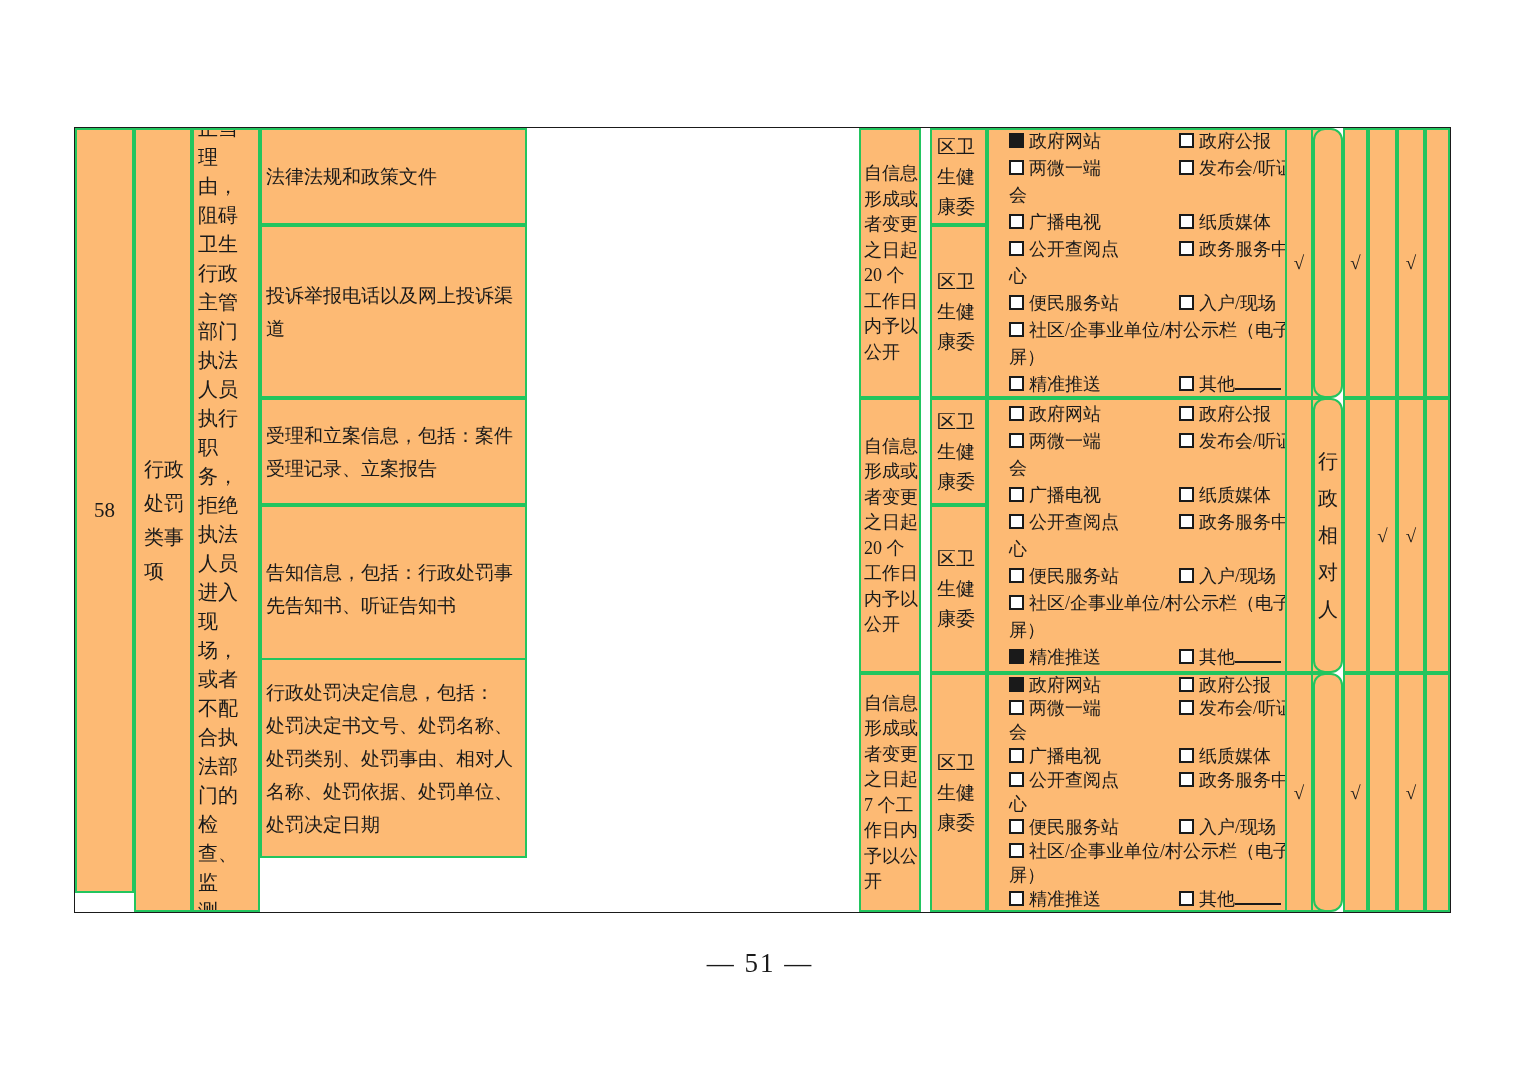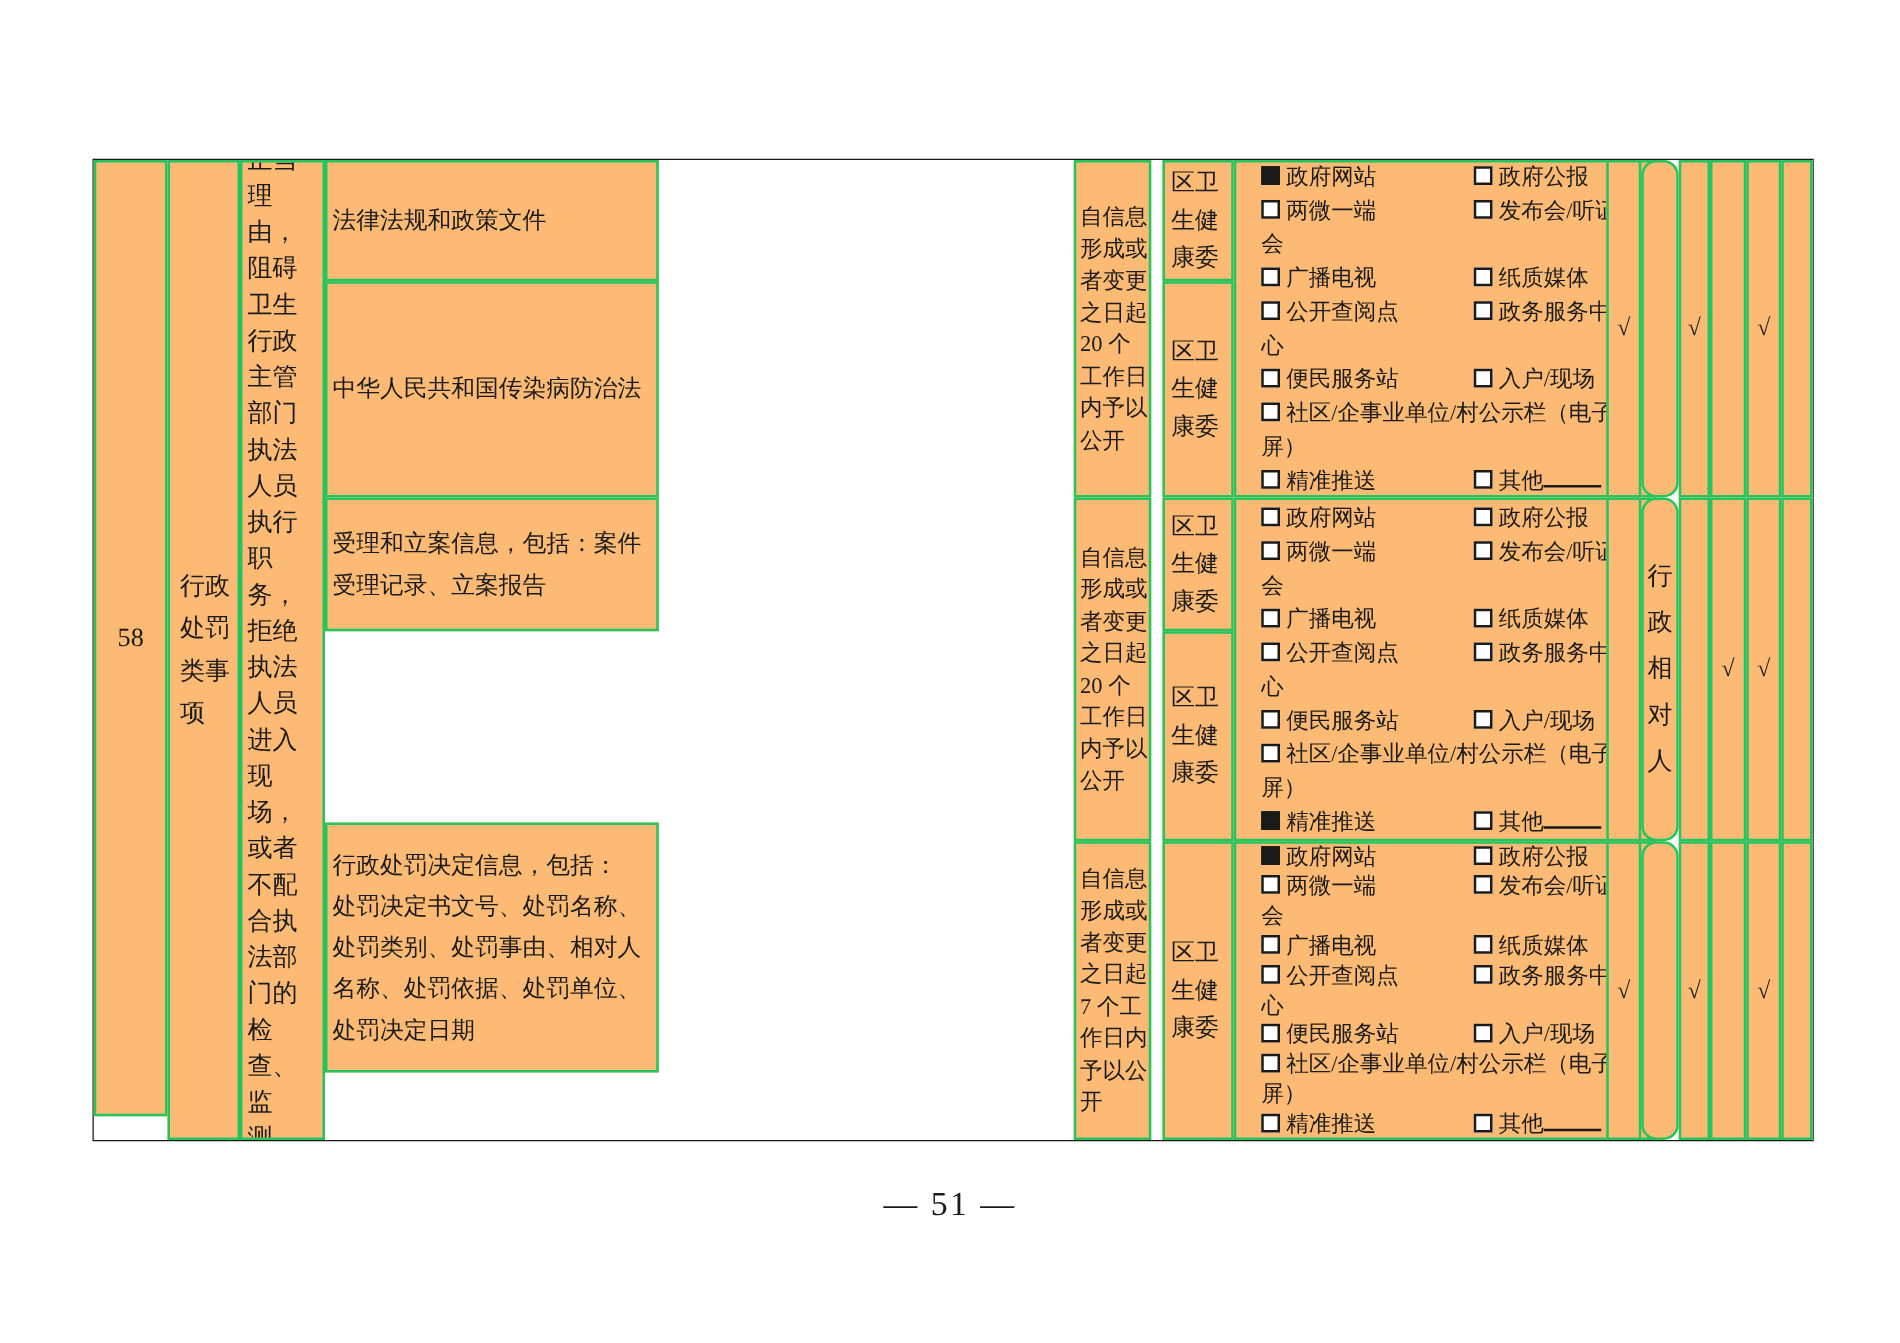--- a/index.html
+++ b/index.html
@@ -61,22 +61,23 @@
 <body>
 
 <div class="page">
   <div class="tbl">
 
     <div class="cell" id="c-seq">58</div>
     <div class="cell" id="c-cat">行政处罚类事项</div>
     <div class="cell sub" id="c-sub1">法律法规和政策文件</div>
 
     <div class="cell" id="c-matter">对医疗卫生机构无正当理由，阻碍卫生行政主管部门执法人员执行职务，拒绝执法人员进入现场，或者不配合执法部门的检查、监测、调查取证的处罚</div>
-    <div class="cell sub" id="c-sub2">中华人民共和国传染病防治法</div>
+    <div class="cell sub" id="c-sub2">投诉举报电话以及网上投诉渠道</div>
     <div class="cell sub" id="c-sub3">受理和立案信息，包括：案件受理记录、立案报告</div>
+    <div class="cell sub" id="c-sub4">告知信息，包括：行政处罚事先告知书、听证告知书</div>
     <div class="cell sub" id="c-sub5">行政处罚决定信息，包括：
 处罚决定书文号、处罚名称、处罚类别、处罚事由、相对人名称、处罚依据、处罚单位、处罚决定日期</div>
 
 
     <div class="cell time" id="c-time1">自信息形成或者变更之日起 20 个工作日内予以公开</div>
     <div class="cell time" id="c-time2">自信息形成或者变更之日起 20 个工作日内予以公开</div>
     <div class="cell time" id="c-time3">自信息形成或者变更之日起 7 个工作日内予以公开</div>
 
     <div class="cell resp" id="c-resp1a">区卫生健康委</div>
     <div class="cell resp" id="c-resp1b">区卫生健康委</div>

